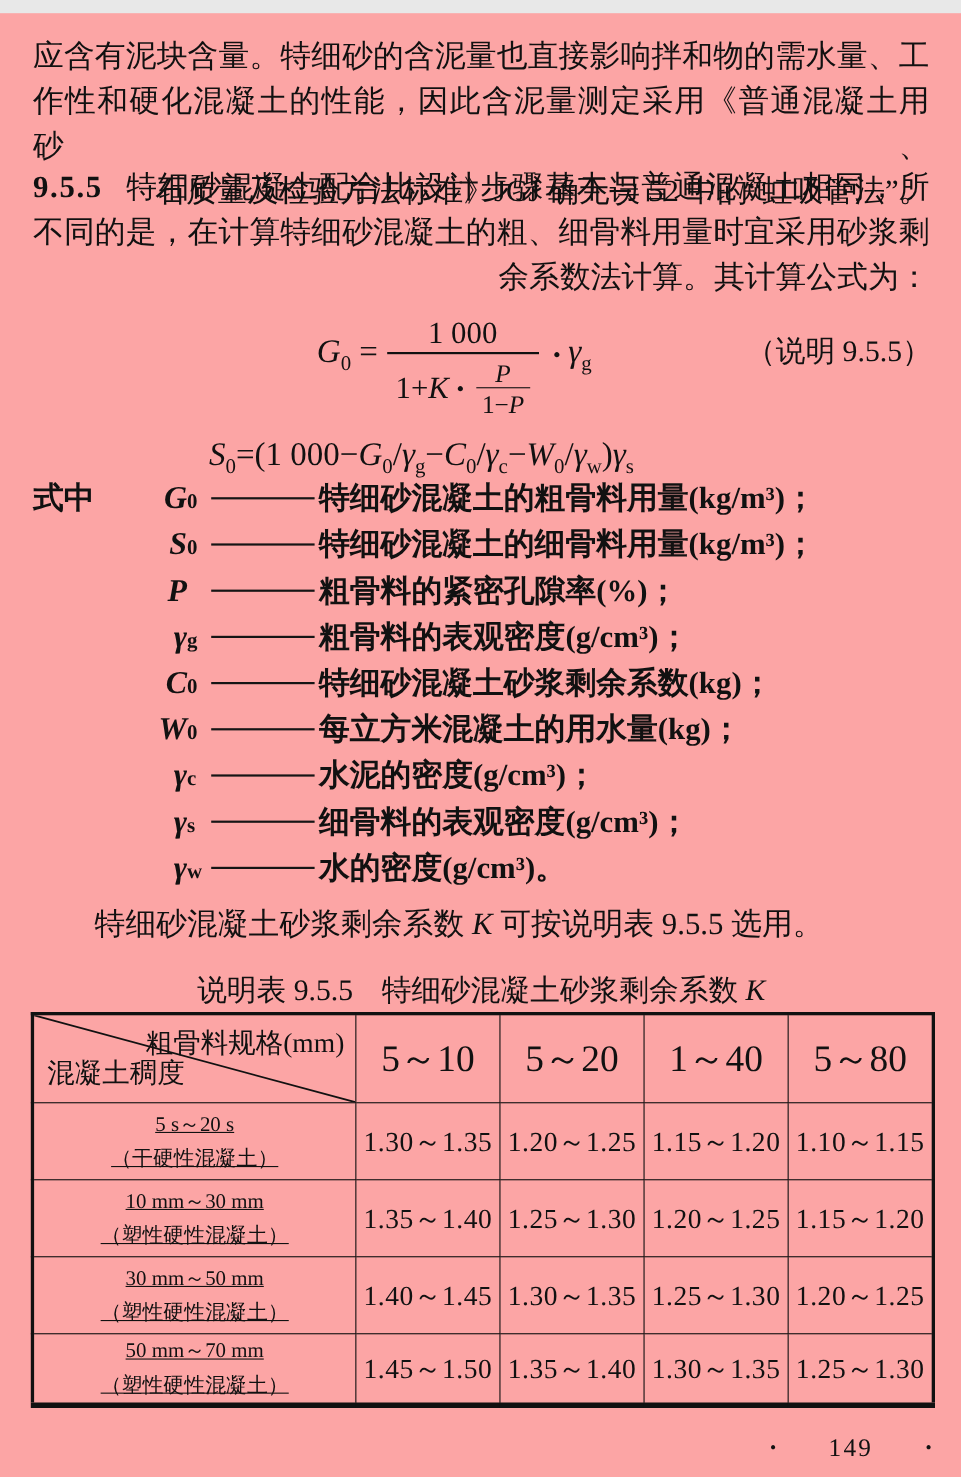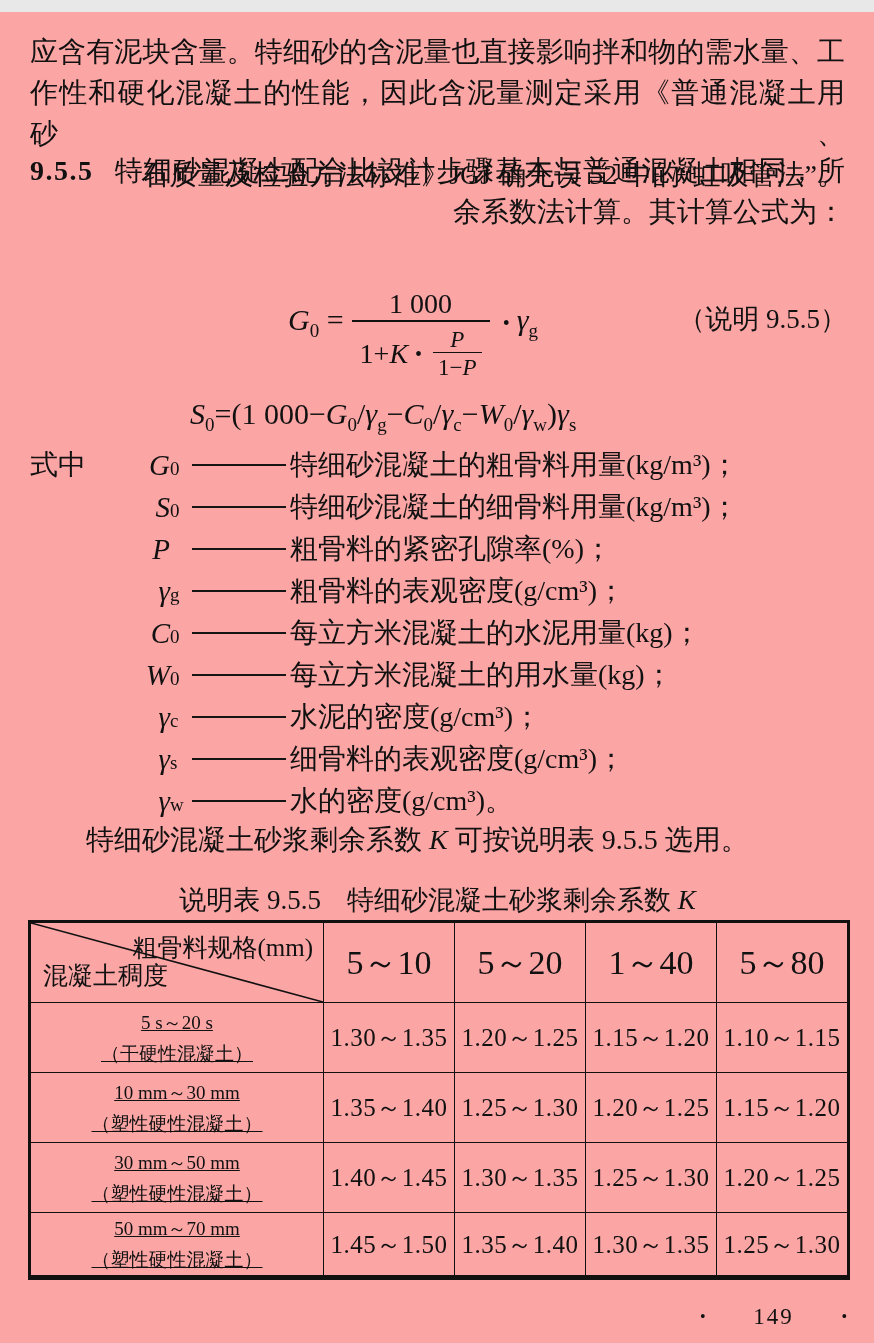--- a/index.html
+++ b/index.html
@@ -25,21 +25,21 @@
   .opdot{font-size:20px;margin:0 7px;}
   .innerfrac{display:inline-flex;flex-direction:column;align-items:center;margin-left:4px;font-size:23px;}
   .innerfrac .fnum{line-height:25px;}
   .innerfrac .fden{border-top:1.8px solid #111;line-height:27px;padding:1px 5px 0 5px;white-space:nowrap;}
   .f1-mult{margin-left:6px;margin-top:15px;font-size:30px;white-space:nowrap;}
   .f1-label{margin-left:auto;margin-top:13px;font-size:27px;white-space:nowrap;}
   
   #formula2{position:absolute;left:30px;top:385px;padding-left:160px;font-size:30px;white-space:nowrap;}
   #formula2 .fsub{font-size:19px;vertical-align:-7px;}
   
-  #defs{position:absolute;left:30px;top:432px;width:815px;}
+  #defs{position:absolute;left:30px;top:420px;width:815px;font-weight:bold;}
   .defrow{display:flex;align-items:center;height:42px;font-size:28px;white-space:nowrap;}
   .deflead{width:84px;}
   .defvar{display:flex;width:72px;align-items:baseline;}
   .defvar .base{flex:1;text-align:right;font-style:italic;font-size:29px;line-height:30px;}
   .defvar .vsub{width:16px;font-size:19px;align-self:flex-end;padding-bottom:0px;}
   .dash{width:94px;height:2px;background:#151515;margin:0 4px 0 6px;flex:none;}
   
   #note{position:absolute;left:30px;top:809px;padding-left:56px;font-size:28px;white-space:nowrap;}
   
   #tabletitle{position:absolute;left:28px;top:870px;width:819px;text-align:center;font-size:27px;font-weight:normal;white-space:nowrap;}
@@ -67,20 +67,21 @@
   <div id="para1" class="para" style="top:19px">
       <div class="jline full">应含有泥块含量。特细砂的含泥量也直接影响拌和物的需水量、工</div>
       <div class="jline full">作性和硬化混凝土的性能，因此含泥量测定采用《普通混凝土用砂、</div>
       <div class="jline">石质量及检验方法标准》JGJ 确无误 52 中的“虹吸管法”。</div>
     </div>
 
   <div id="para2" class="para" style="top:138px">
     <div class="jline full">
       <b class="secnum">9.5.5</b><span>特细砂混凝土配合比设计步骤基本与普通混凝土相同，所</span>
     </div>
+  <div class="jline full">不同的是，在计算特细砂混凝土的粗、细骨料用量时宜采用砂浆剩</div>
       <div class="jline">余系数法计算。其计算公式为：</div>
     </div>
 
   <div id="formula1">
     <div class="f1row">
       <span class="f1-lhs"><span class="it">G</span><span class="sub">0</span> <span>=</span></span>
       <span class="bigfrac">
         <span class="num">1 000</span>
         <span class="den">
           <span>1+</span>
@@ -136,21 +137,21 @@
         <span class="dash"></span>
         <span>粗骨料的表观密度(g/cm³)；</span>
       </div>
       <div class="defrow">
         <span class="deflead"></span>
         <span class="defvar">
           <span class="base">C</span>
           <span class="vsub">0</span>
         </span>
         <span class="dash"></span>
-        <span>每立方米混凝土的水泥用量(kg)；</span>
+        <span>特细砂混凝土砂浆剩余系数(kg)；</span>
       </div>
       <div class="defrow">
         <span class="deflead"></span>
         <span class="defvar">
           <span class="base">W</span>
           <span class="vsub">0</span>
         </span>
         <span class="dash"></span>
         <span>每立方米混凝土的用水量(kg)；</span>
       </div>

